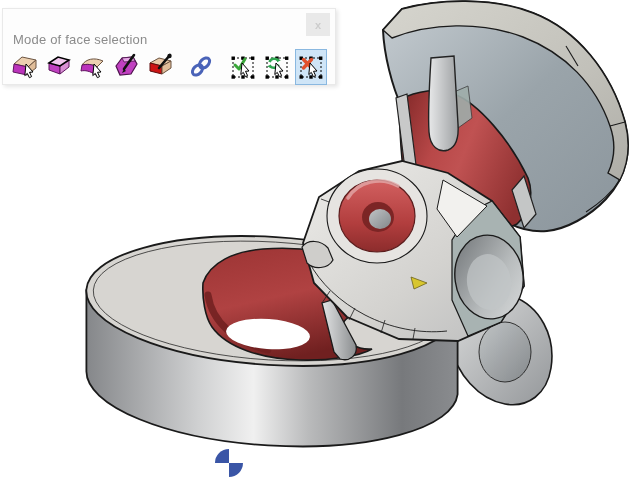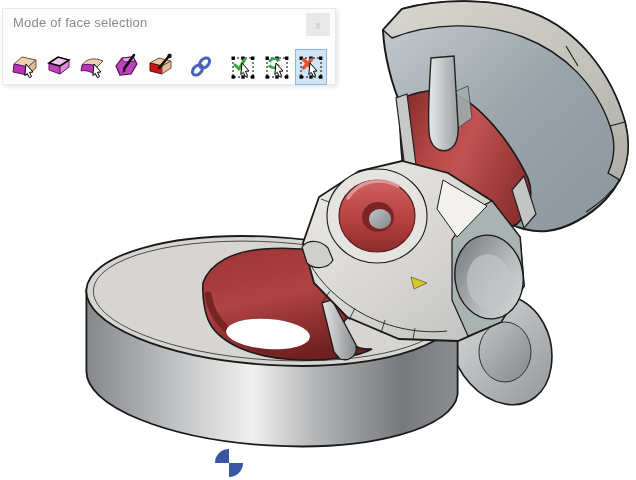--- a/index.html
+++ b/index.html
@@ -8,21 +8,21 @@
   .viewport-svg{position:absolute;left:0;top:0;width:636px;height:480px;}
 
   
   .panel{
     position:absolute;left:2px;top:8px;width:334px;height:77px;
     background:#fdfdfd;border:1px solid #e9e9e9;
     box-shadow:2px 2px 4px rgba(0,0,0,0.10);
     box-sizing:border-box;z-index:5;
   }
   .panel-title{
-    position:absolute;left:10px;top:6px;font-size:13px;color:#8b8b8b;
+    position:absolute;left:10px;top:23px;font-size:13px;color:#8b8b8b;
     letter-spacing:0.2px;white-space:nowrap;
   }
   .panel-close{
     position:absolute;right:5px;top:4px;width:24px;height:23px;
     background:#e9e9e9;color:#cccccc;font-size:11px;font-weight:bold;
     display:flex;align-items:center;justify-content:center;cursor:default;
     user-select:none;
   }
   .tb-row{
     position:absolute;left:5px;top:40px;display:flex;align-items:center;

